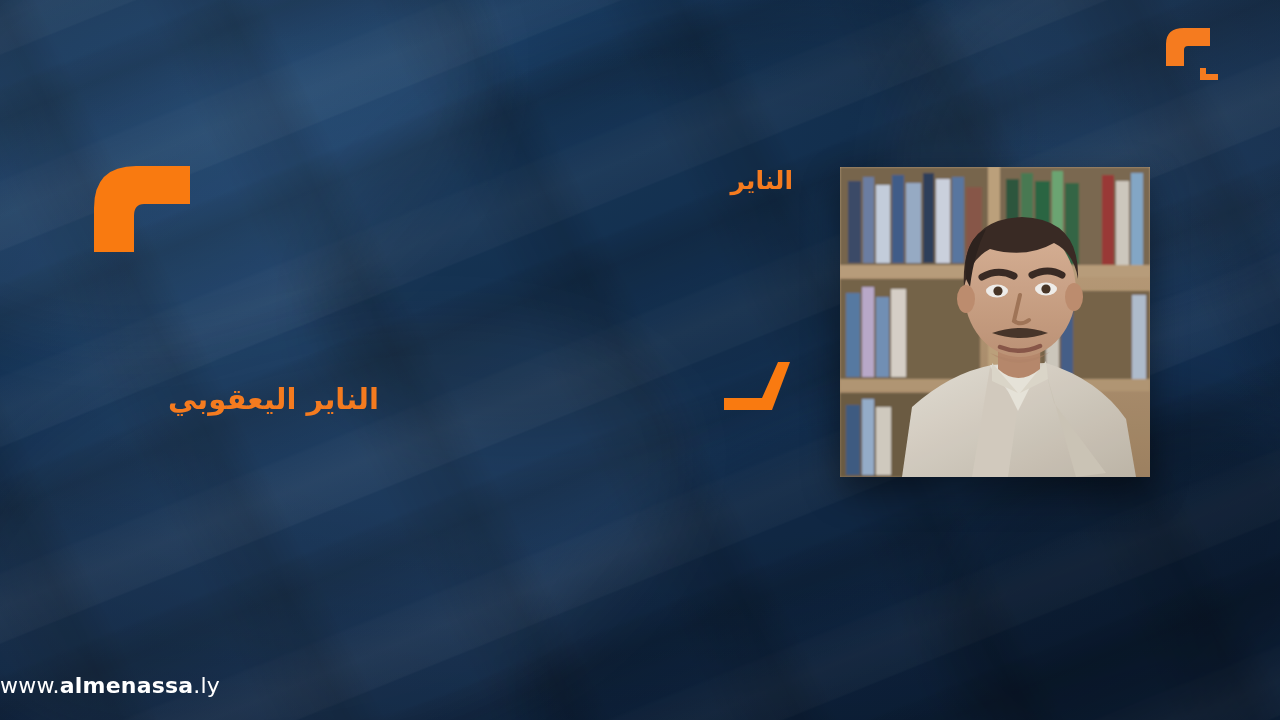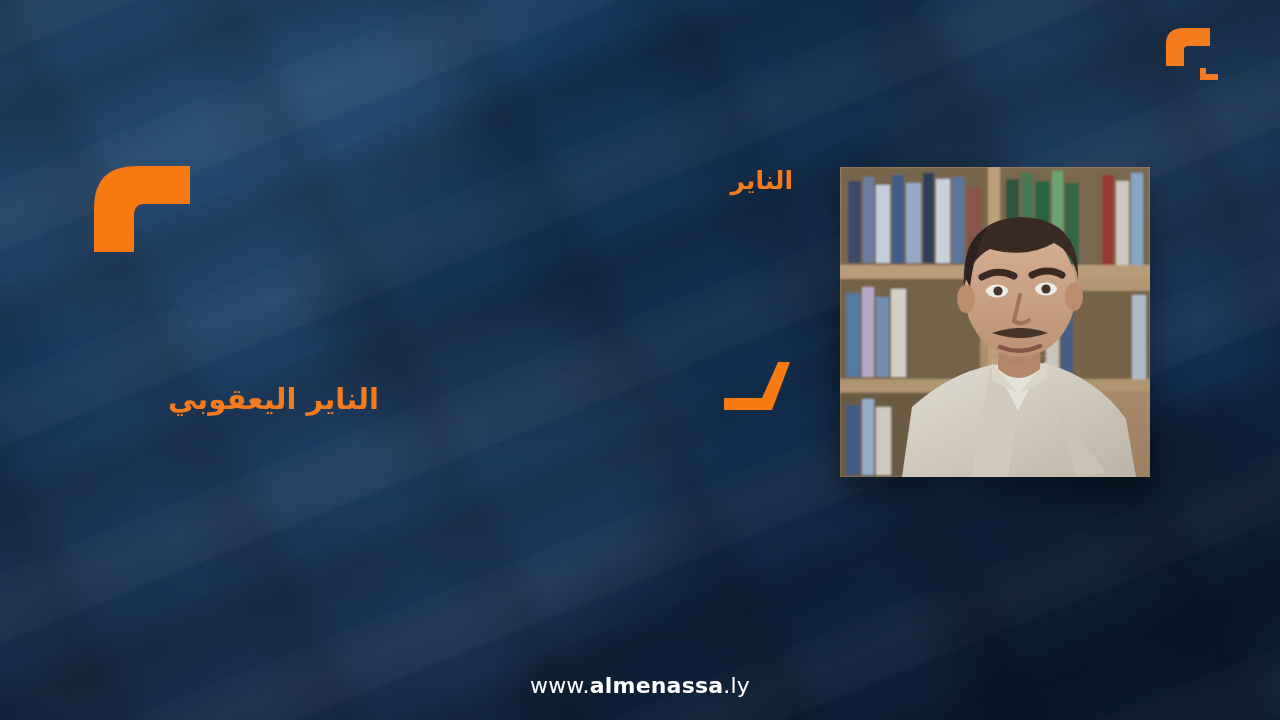--- a/index.html
+++ b/index.html
@@ -203,21 +203,21 @@
     background: #6a5a46;
   }
   .portrait svg { display:block; width:100%; height:100%; }
 
   
   .footer-url {
     position: absolute;
     left: 0;
     right: 0;
     bottom: 22px;
-    text-align: center;
+    text-align: left;
     color: #ffffff;
     font-size: 22px;
     font-weight: 400;
     letter-spacing: .2px;
   }
   .footer-url b { font-weight: 700; }
 </style>
 </head>
 <body>
 

